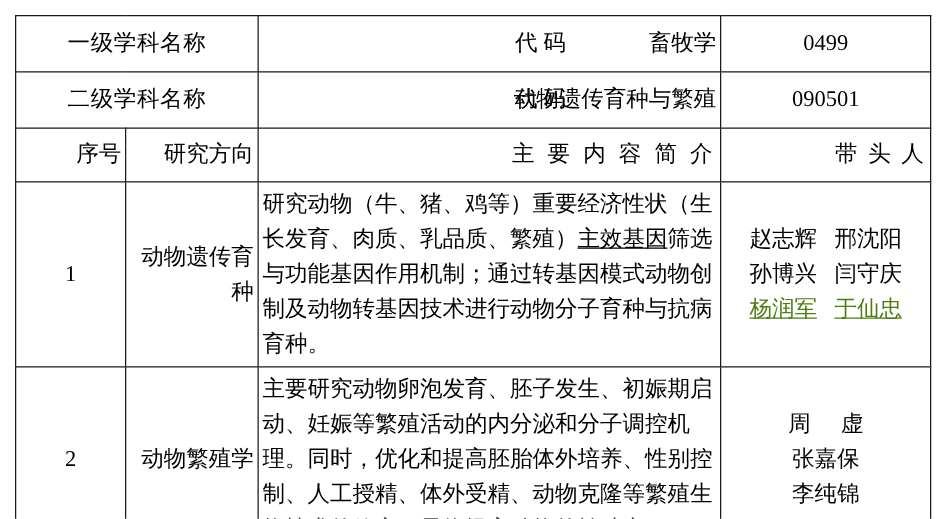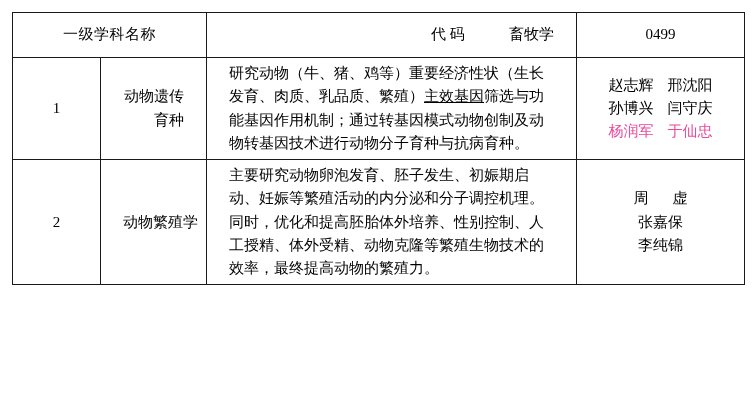--- a/index.html
+++ b/index.html
@@ -22,22 +22,22 @@
   }
   table.disc-table {
     border-collapse: collapse;
     table-layout: fixed;
     margin: 12px 0 0 12px;
     width: 732px;
   }
   table.disc-table td {
     border: 1px solid #1a1a1a;
     vertical-align: middle;
-    padding: 4px 22px;
-    font-size: 15px;
+    padding: 4px 3px;
+    font-size: 18px;
     line-height: 1.55;
   }
   
   col.c1 { width: 88px; }
   col.c2 { width: 106px; }
   col.c3 { width: 370px; }
   col.c4 { width: 168px; }
 
   .center { text-align: right; }
   .label-cell {
@@ -73,21 +73,22 @@
   .leaders-cell .pair {
     display: block;
     white-space: nowrap;
     text-align: center;
   }
   .leaders-cell .gap {
     display: inline-block;
     width: 14px;
   }
   .leaders-cell .blue-u {
-    color: #ec4899;
+    color: #4d7c0f;
+    text-decoration: underline;
   }
   .no-num {
     text-align: center;
     font-size: 15px;
   }
   .dir-cell {
     text-align: right;
     font-size: 15px;
     line-height: 1.6;
   }
@@ -107,20 +108,36 @@
     <tbody>
       <tr class="row-head">
         <td colspan="2" class="label-cell">一级学科名称</td>
         <td class="center">畜牧学</td>
         <td class="center">
           <div style="display:flex; align-items:center; justify-content:center; position:relative;">
             <span style="position:absolute; left:-168px; white-space:nowrap;">代  码</span>
             <span>0499</span>
           </div>
         </td>
+      </tr>
+      <tr class="row-head2">
+        <td colspan="2" class="label-cell">二级学科名称</td>
+        <td class="center">动物遗传育种与繁殖</td>
+        <td class="center">
+          <div style="display:flex; align-items:center; justify-content:center; position:relative;">
+            <span style="position:absolute; left:-168px; white-space:nowrap;">代  码</span>
+            <span>090501</span>
+          </div>
+        </td>
+      </tr>
+      <tr class="row-colhead">
+        <td class="center">序号</td>
+        <td class="center">研究方向</td>
+        <td class="center spaced-mid">主 要 内 容 简 介</td>
+        <td class="center spaced-small">带 头 人</td>
       </tr>
 
       <tr>
         <td class="no-num">1</td>
         <td class="dir-cell">
           <span>动物遗传育种</span>
         </td>
         <td class="content-cell">
           <span>研究动物（牛、猪、鸡等）重要经济性状（生长发育、肉质、乳品质、繁殖）</span><span class="u">主效基因</span><span>筛选与功能基因作用机制；通过转基因模式动物创制及动物转基因技术进行动物分子育种与抗病育种。</span>
         </td>

